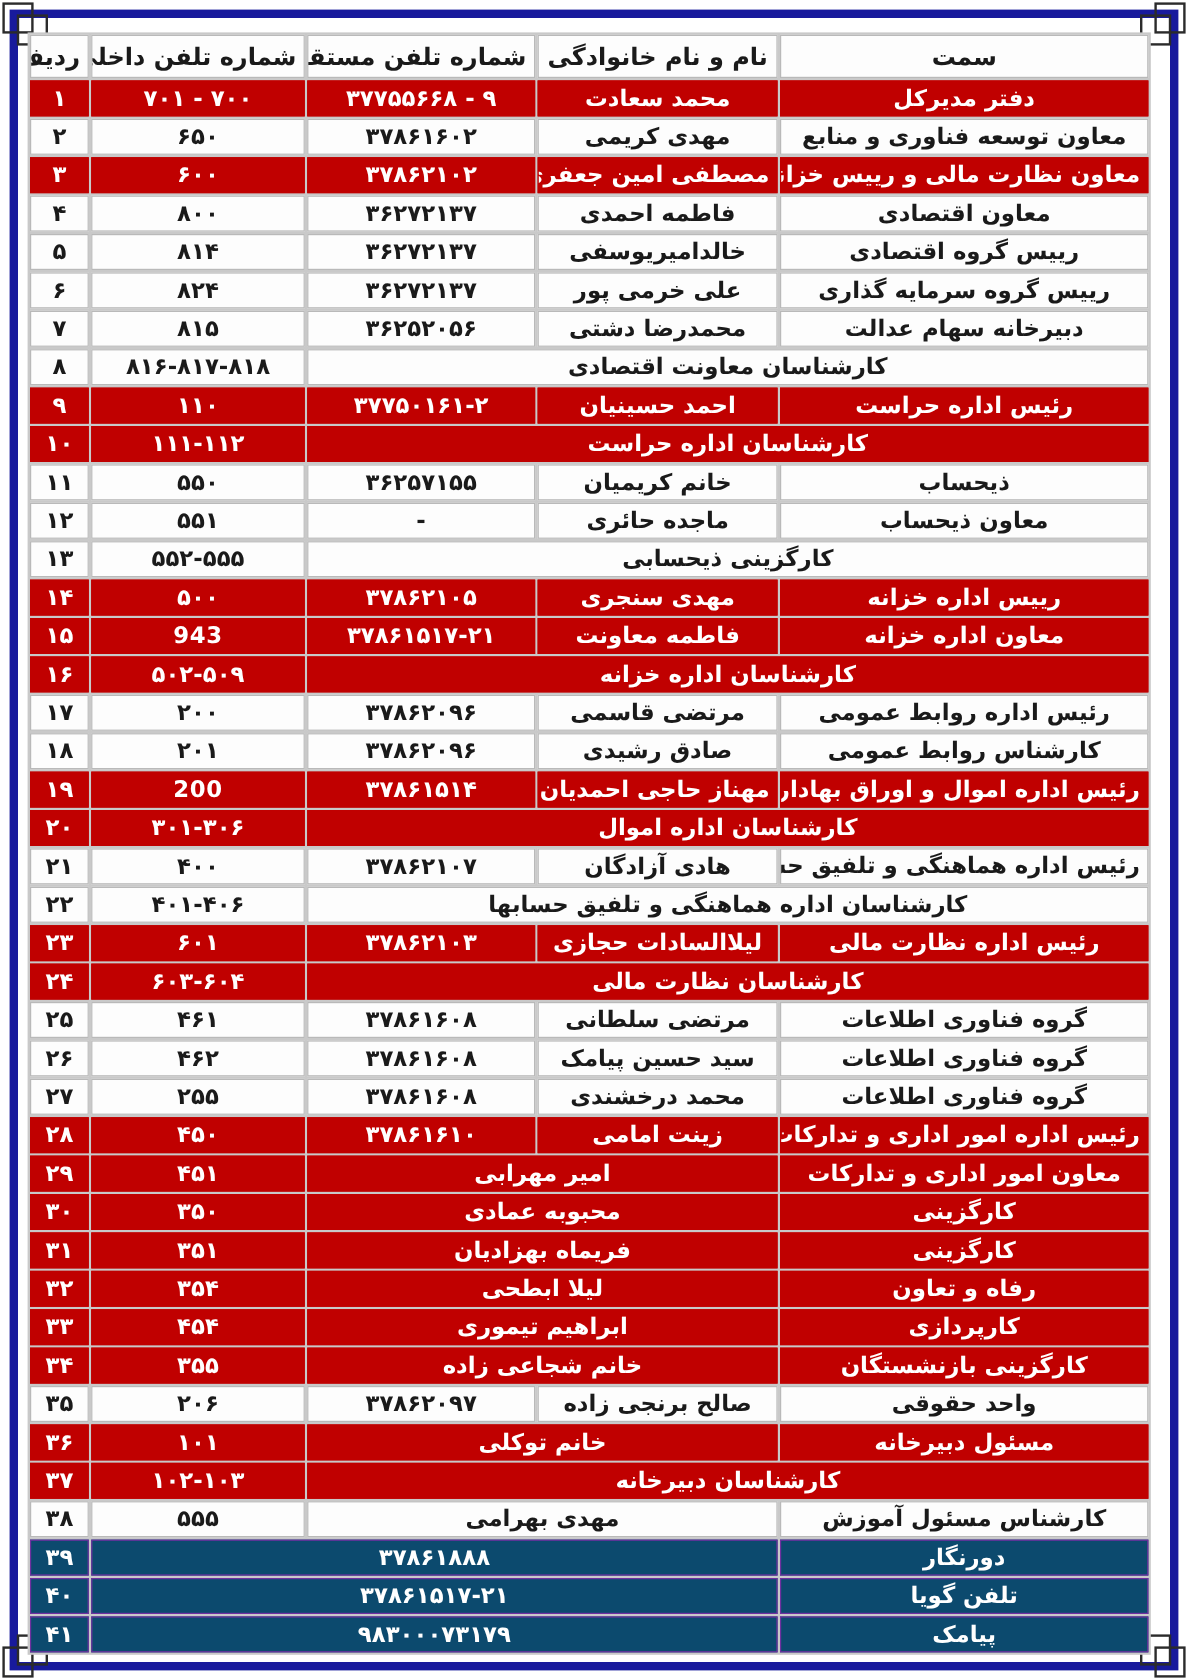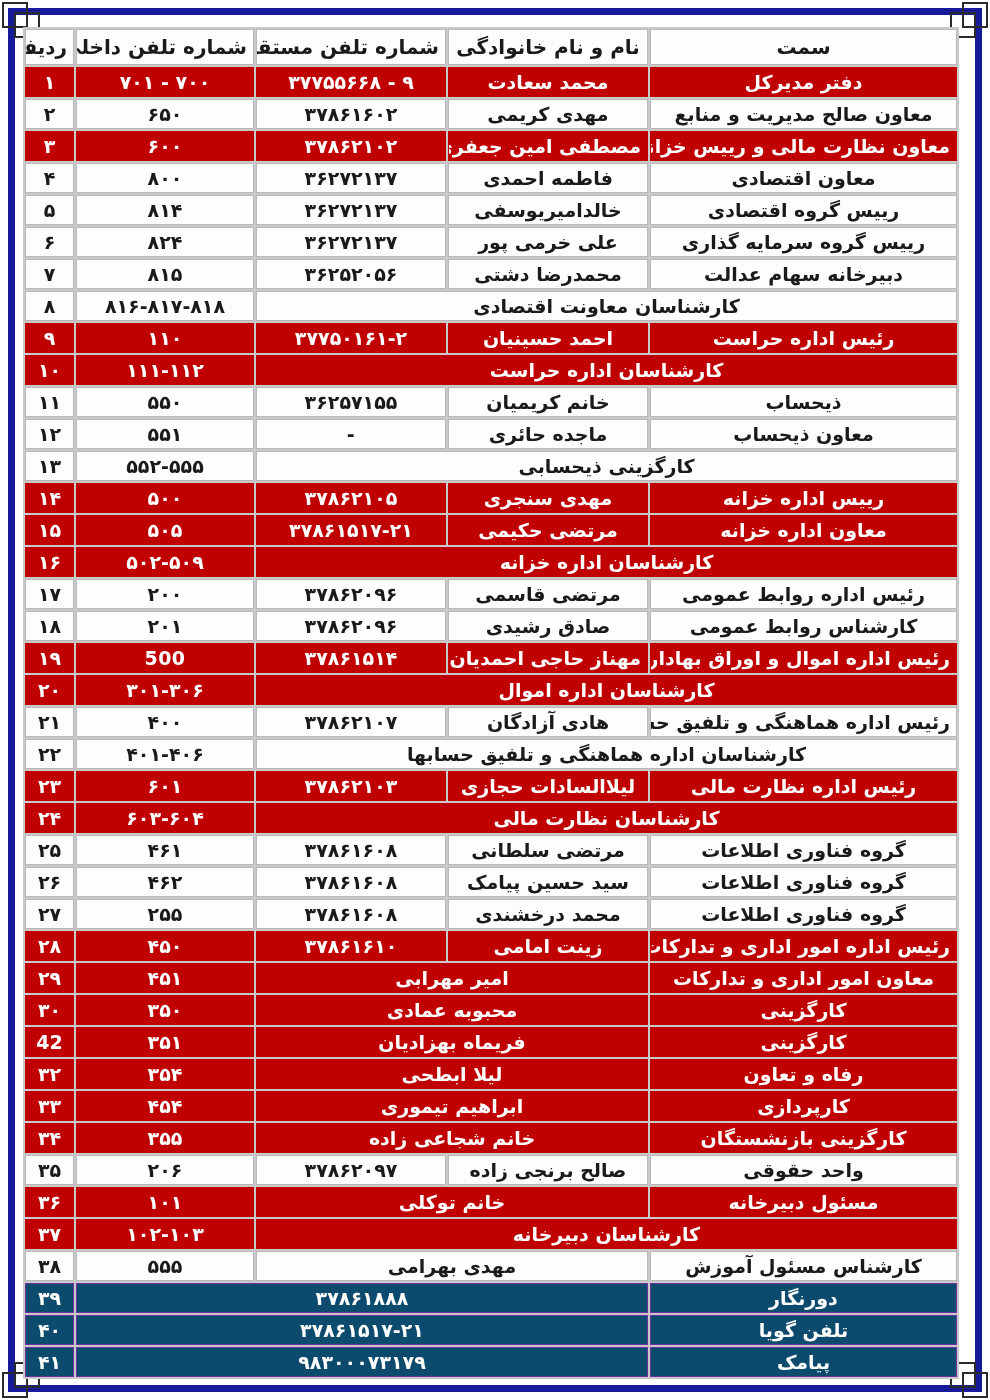--- a/index.html
+++ b/index.html
@@ -150,21 +150,21 @@
       </thead>
       <tbody id="dir-body">
           <tr class="r-red">
             <td class="pos">دفتر مدیرکل</td>
             <td class="name">محمد سعادت</td>
             <td class="num">۹ - ۳۷۷۵۵۶۶۸</td>
             <td class="num">۷۰۰ - ۷۰۱</td>
             <td class="idx">۱</td>
           </tr>
           <tr class="r-plain">
-            <td class="pos">معاون صالح مدیریت و منابع</td>
+            <td class="pos">معاون توسعه فناوری و منابع</td>
             <td class="name">مهدی کریمی</td>
             <td class="num">۳۷۸۶۱۶۰۲</td>
             <td class="num">۶۵۰</td>
             <td class="idx">۲</td>
           </tr>
           <tr class="r-red">
             <td class="pos">معاون نظارت مالی و رییس خزانه</td>
             <td class="name">مصطفی امین جعفری</td>
             <td class="num">۳۷۸۶۲۱۰۲</td>
             <td class="num">۶۰۰</td>
@@ -236,23 +236,23 @@
           </tr>
           <tr class="r-red">
             <td class="pos">رییس اداره خزانه</td>
             <td class="name">مهدی سنجری</td>
             <td class="num">۳۷۸۶۲۱۰۵</td>
             <td class="num">۵۰۰</td>
             <td class="idx">۱۴</td>
           </tr>
           <tr class="r-red">
             <td class="pos">معاون اداره خزانه</td>
-            <td class="name">مرتضی حکیمی</td>
+            <td class="name">فاطمه معاونت</td>
             <td class="num">۳۷۸۶۱۵۱۷-۲۱</td>
-            <td class="num">۵۰۵</td>
+            <td class="num">943</td>
             <td class="idx">۱۵</td>
           </tr>
           <tr class="r-red">
             <td class="pos" colspan="3">کارشناسان اداره خزانه</td>
             <td class="num">۵۰۲-۵۰۹</td>
             <td class="idx">۱۶</td>
           </tr>
           <tr class="r-plain">
             <td class="pos">رئیس اداره روابط عمومی</td>
             <td class="name">مرتضی قاسمی</td>
@@ -264,21 +264,21 @@
             <td class="pos">کارشناس  روابط عمومی</td>
             <td class="name">صادق رشیدی</td>
             <td class="num">۳۷۸۶۲۰۹۶</td>
             <td class="num">۲۰۱</td>
             <td class="idx">۱۸</td>
           </tr>
           <tr class="r-red">
             <td class="pos">رئیس اداره اموال و اوراق بهادار</td>
             <td class="name">مهناز حاجی احمدیان</td>
             <td class="num">۳۷۸۶۱۵۱۴</td>
-            <td class="num">500</td>
+            <td class="num">200</td>
             <td class="idx">۱۹</td>
           </tr>
           <tr class="r-red">
             <td class="pos" colspan="3">کارشناسان اداره اموال</td>
             <td class="num">۳۰۱-۳۰۶</td>
             <td class="idx">۲۰</td>
           </tr>
           <tr class="r-plain">
             <td class="pos">رئیس اداره هماهنگی و تلفیق حسابها</td>
             <td class="name">هادی آزادگان</td>
@@ -340,21 +340,21 @@
           <tr class="r-red">
             <td class="pos">کارگزینی</td>
             <td class="name" colspan="2">محبوبه عمادی</td>
             <td class="num">۳۵۰</td>
             <td class="idx">۳۰</td>
           </tr>
           <tr class="r-red">
             <td class="pos">کارگزینی</td>
             <td class="name" colspan="2">فریماه بهزادیان</td>
             <td class="num">۳۵۱</td>
-            <td class="idx">42</td>
+            <td class="idx">۳۱</td>
           </tr>
           <tr class="r-red">
             <td class="pos">رفاه و تعاون</td>
             <td class="name" colspan="2">لیلا ابطحی</td>
             <td class="num">۳۵۴</td>
             <td class="idx">۳۲</td>
           </tr>
           <tr class="r-red">
             <td class="pos">کارپردازی</td>
             <td class="name" colspan="2">ابراهیم تیموری</td>

